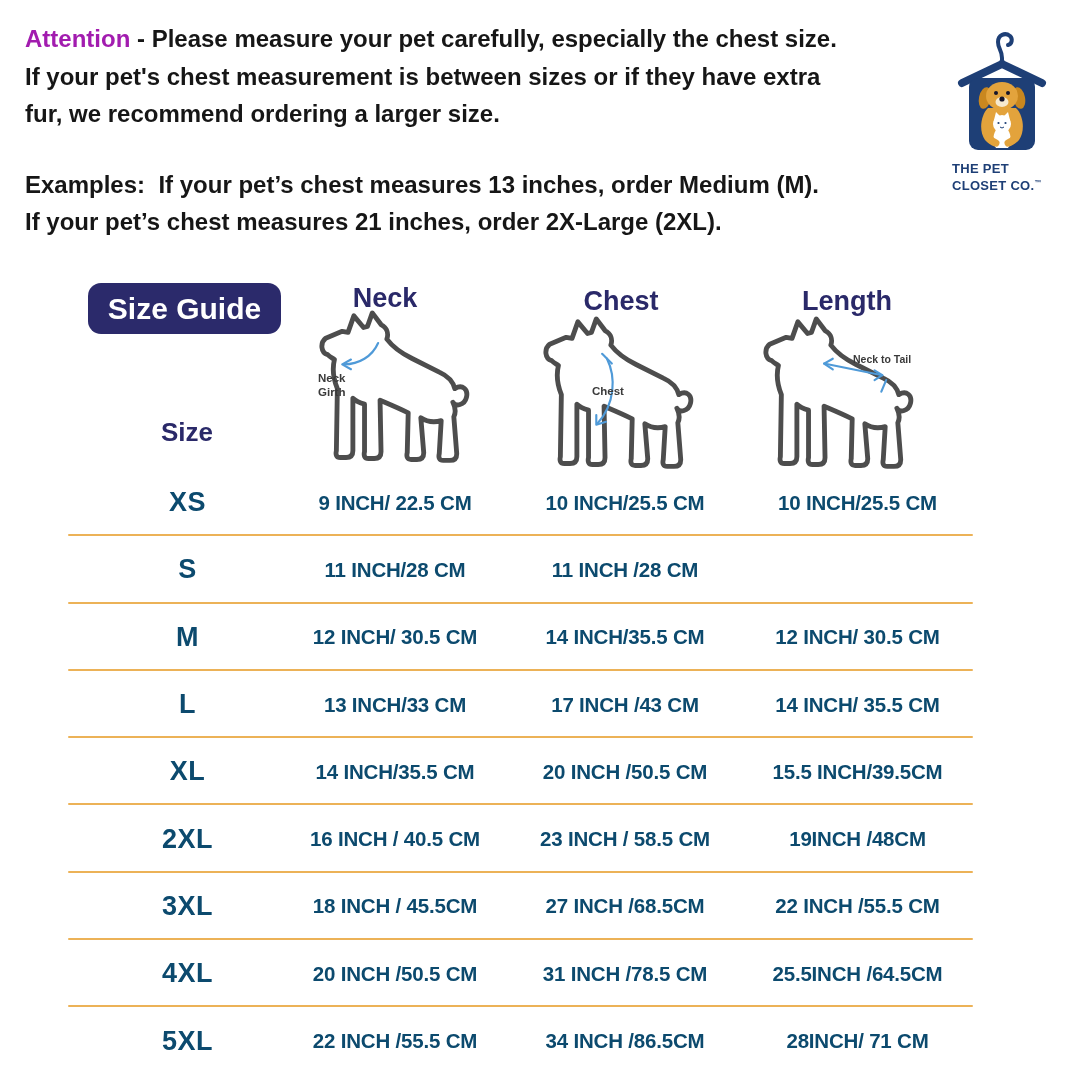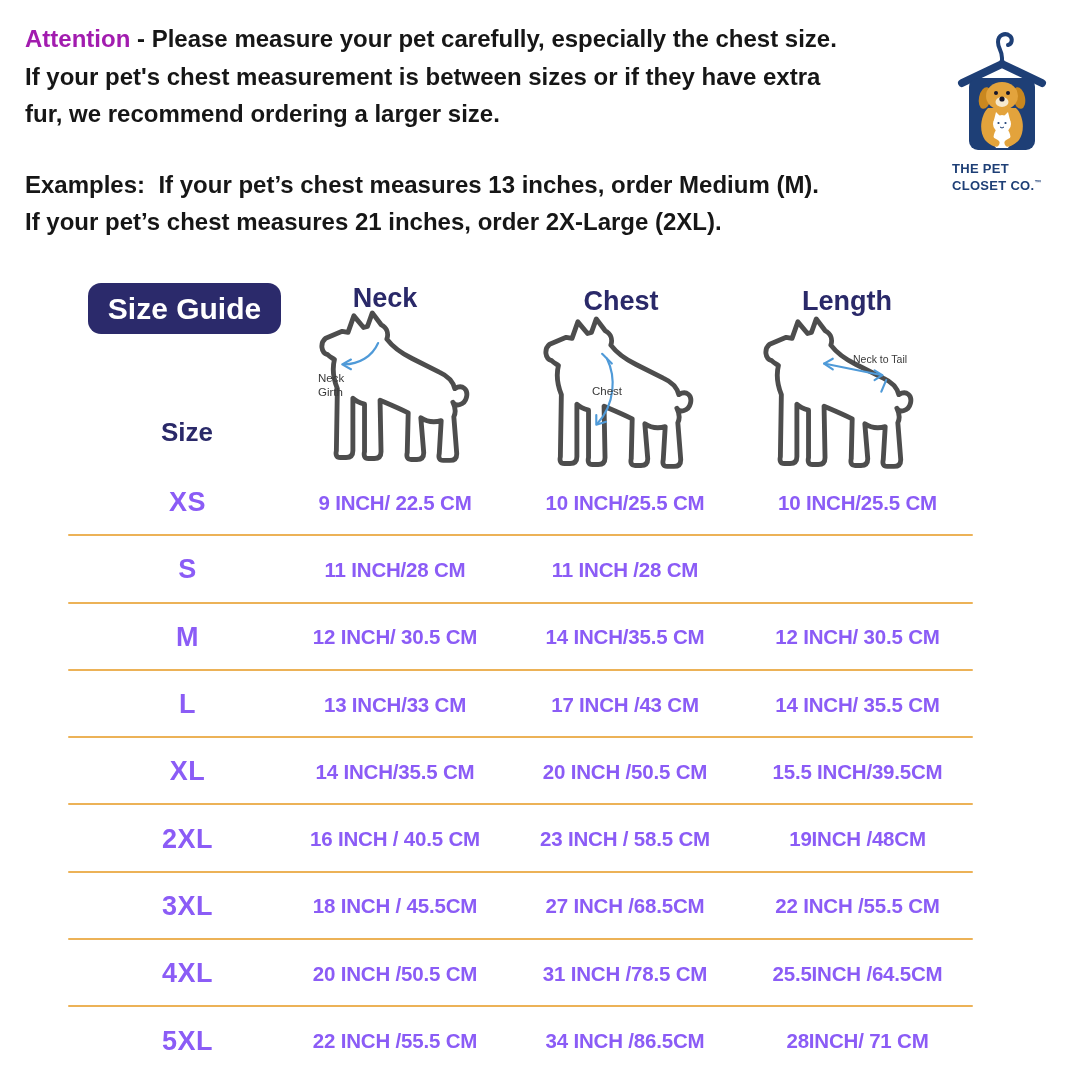--- a/index.html
+++ b/index.html
@@ -26,34 +26,34 @@
             font-size:27px;font-weight:bold;white-space:nowrap;}
   .col-head.neck{left:385px;}
   .col-head.chest{left:621px;top:286px;}
   .col-head.length{left:847px;top:286px;}
   
   .dog-box{position:absolute;width:165px;height:165px;}
   .dog-box svg{position:absolute;left:0;top:0;}
   .dog-neck{left:316px;top:310px;}
   .dog-chest{left:540px;top:316px;}
   .dog-length{left:760px;top:316px;}
-  .diagram-label{position:absolute;color:#3a3a3a;font-size:11.5px;font-weight:normal;
+  .diagram-label{position:absolute;color:#3a3a3a;font-size:11.5px;font-weight:bold;
                  line-height:14px;white-space:nowrap;}
   .lbl-neck{left:2px;top:61px;}
   .lbl-chest{left:52px;top:68px;}
   .lbl-length{left:93px;top:36px;font-size:10.5px;}
   
   .size-head{position:absolute;left:187px;top:417px;transform:translateX(-50%);
              color:#2a2969;font-size:26px;font-weight:bold;}
   
   .size-table{position:absolute;left:0;top:469px;width:1080px;}
   .t-row{position:relative;height:67.3px;display:flex;align-items:center;}
   .t-row:not(:last-child)::after{content:"";position:absolute;left:68px;width:905px;bottom:0;
              height:2px;background:#ecb257;border-radius:1px;}
-  .cell{text-align:center;color:#8b5cf6;font-weight:bold;}
+  .cell{text-align:center;color:#0c4a6e;font-weight:bold;}
   .c-size{width:185px;margin-left:95px;font-size:27px;letter-spacing:.5px;}
   .c-neck,.c-chest{width:230px;font-size:20.5px;letter-spacing:-0.2px;text-align:center;}
   .c-length{width:235px;font-size:20.5px;letter-spacing:-0.2px;}
 </style>
 </head>
 <body>
 
 <div class="canvas">
 
   <div class="intro">

